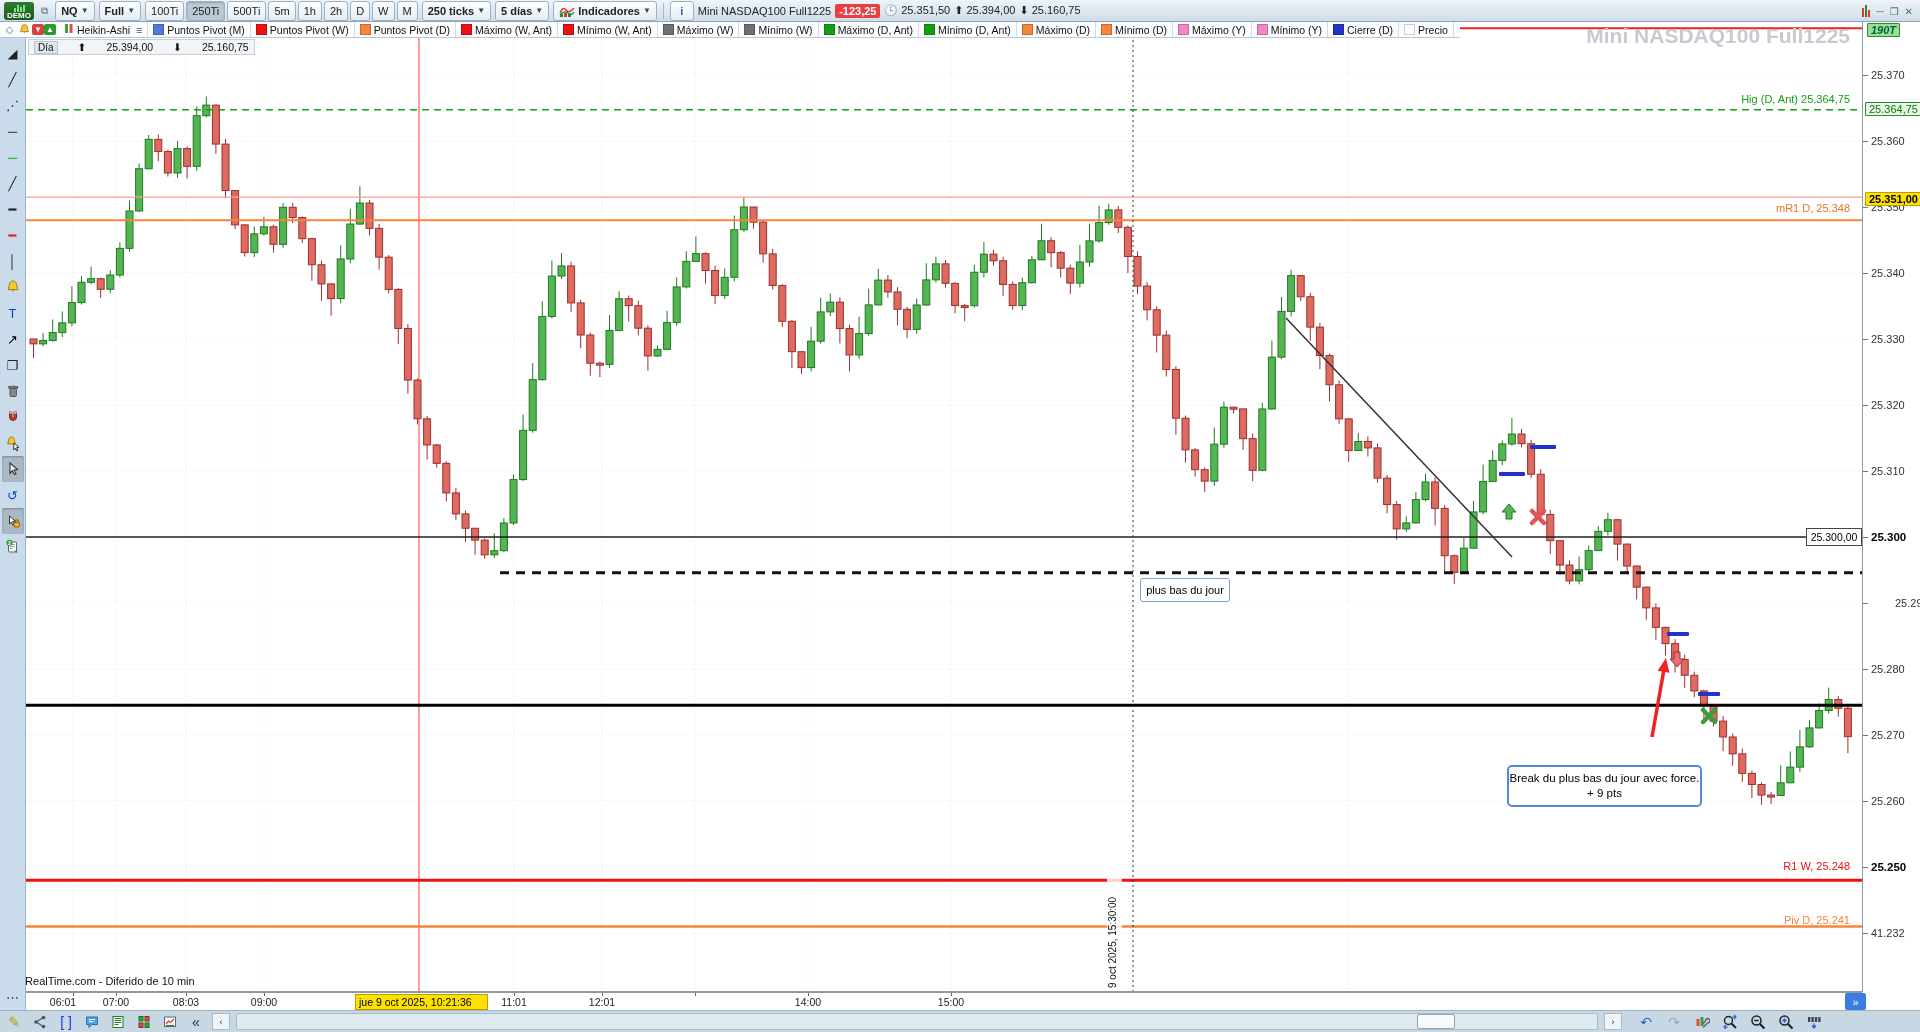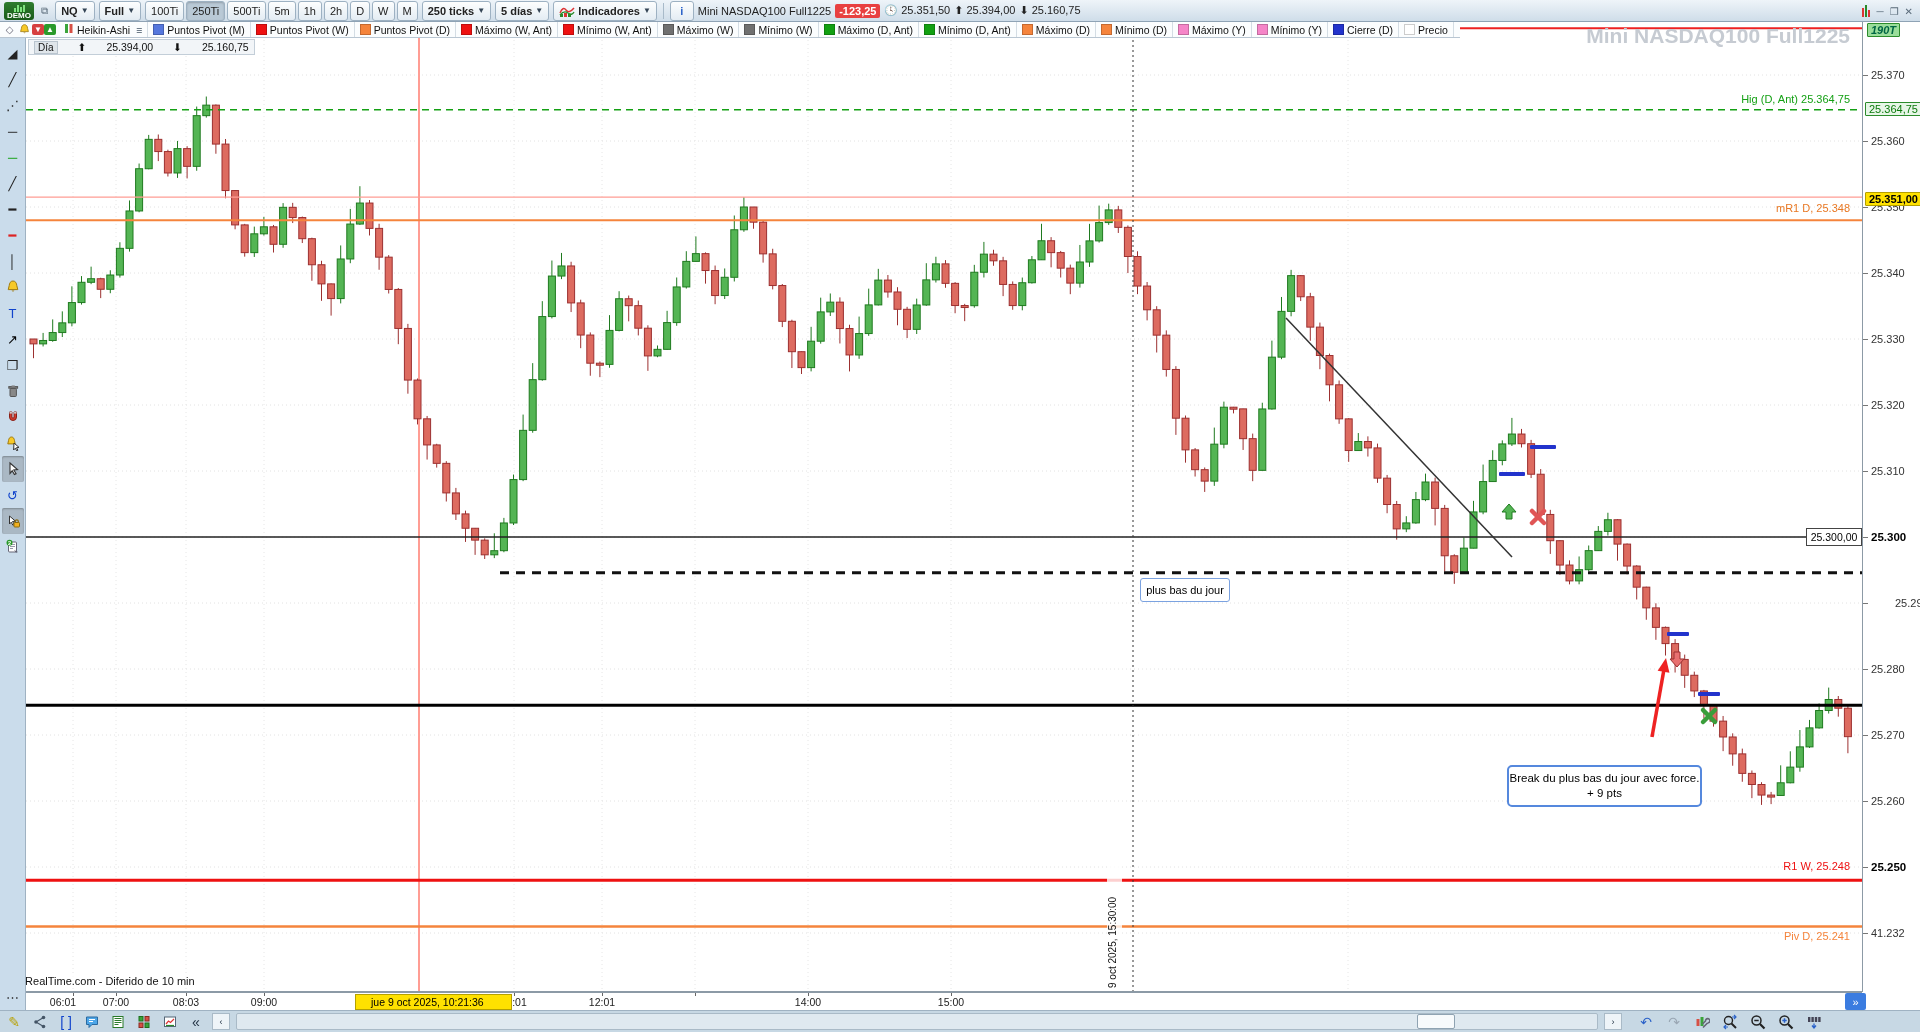--- a/index.html
+++ b/index.html
@@ -54,21 +54,21 @@
   .notebox{position:absolute;background:#fff;border:1px solid #7ba2e0;border-radius:3px;font-size:11px;color:#000;
     display:flex;flex-direction:column;align-items:center;justify-content:center;z-index:7;line-height:15px;}
   #breakbox{border:2px solid #5588dd;border-radius:5px;font-size:11.5px;}
   #vtext1530{position:absolute;left:1107px;top:854px;width:15px;height:134px;writing-mode:vertical-rl;
     transform:rotate(180deg);font-size:10px;color:#111;background:#ffffffcc;z-index:6;white-space:nowrap;}
   
   #taxis{position:absolute;left:26px;top:992px;width:1836px;height:18px;background:#fff;border-top:1px solid #8c9aa6;z-index:8;}
   .xlab{position:absolute;top:3px;font-size:10.5px;color:#222;transform:translateX(-50%);}
   .xtick{position:absolute;top:0;width:1px;height:3px;background:#666;}
   #cursorchip{position:absolute;top:1px;height:14px;background:#ffe100;border:1px solid #b5a000;font-size:10.5px;
-    display:flex;align-items:center;padding:0 15px;color:#000;white-space:nowrap;z-index:9;}
+    display:flex;align-items:center;padding:0 3px;color:#000;white-space:nowrap;z-index:9;}
   #jumpbtn{position:absolute;left:1845px;top:993px;width:21px;height:17px;background:#3b7ce0;color:#fff;border-radius:2px;
     font-size:11px;display:flex;align-items:center;justify-content:center;z-index:9;}
   
   #bottombar{position:absolute;left:0;top:1010px;width:1920px;height:22px;background:#c7d8e4;border-top:1px solid #9fb2c2;
     display:flex;align-items:center;gap:6px;padding:0 4px;box-sizing:border-box;z-index:30;font-size:13px;color:#234;}
   .btool{display:inline-flex;align-items:center;justify-content:center;width:20px;height:18px;}
   #scrolltrack{position:relative;flex:0 0 1360px;height:15px;background:#dfe9f0;border:1px solid #a9bac7;border-radius:2px;}
   #scrollthumb{position:absolute;left:1180px;top:0;width:36px;height:13px;background:#f7fafc;border:1px solid #8fa3b2;border-radius:2px;}
   .navbtn{width:16px;height:15px;border:1px solid #a9bac7;background:#eef4f8;display:flex;align-items:center;justify-content:center;font-size:9px;}
   #footer-note{position:absolute;left:8px;top:975px;font-size:11px;color:#111;z-index:9;background:#ffffffaa;}
@@ -556,21 +556,21 @@
       <div class="ychip green" style="top: 81.65px;">25.364,75</div>
       <div class="ychip yellow" style="top: 172.4px;">25.351,00</div>
     </div>
 
   <div id="watermark">Mini NASDAQ100 Full1225</div>
 
   <div id="lvl-labels">
       <div class="lvl-label" style="top: 93px; color: rgb(20, 160, 20);">Hig (D, Ant) 25.364,75</div>
       <div class="lvl-label" style="top: 202px; color: rgb(232, 119, 34);">mR1 D, 25.348</div>
       <div class="lvl-label" style="top: 860px; color: rgb(238, 17, 17);">R1 W, 25.248</div>
-      <div class="lvl-label" style="top: 914px; color: rgb(245, 132, 60); margin-top: 16px;">Piv D, 25.241</div>
+      <div class="lvl-label" style="top: 914px; color: rgb(245, 132, 60);">Piv D, 25.241</div>
     </div>
   <div id="box25300">25.300,00</div>
   <div id="vtext1530">9 oct 2025, 15:30:00</div>
 
   <div id="taxis">
       <div class="xtick" style="left: 47px;"></div>
       <div class="xlab" style="left: 32px; padding-left: 10px;">06:01</div>
       <div class="xtick" style="left: 90px;"></div>
       <div class="xlab" style="left: 90px;">07:00</div>
       <div class="xtick" style="left: 160px;"></div>

